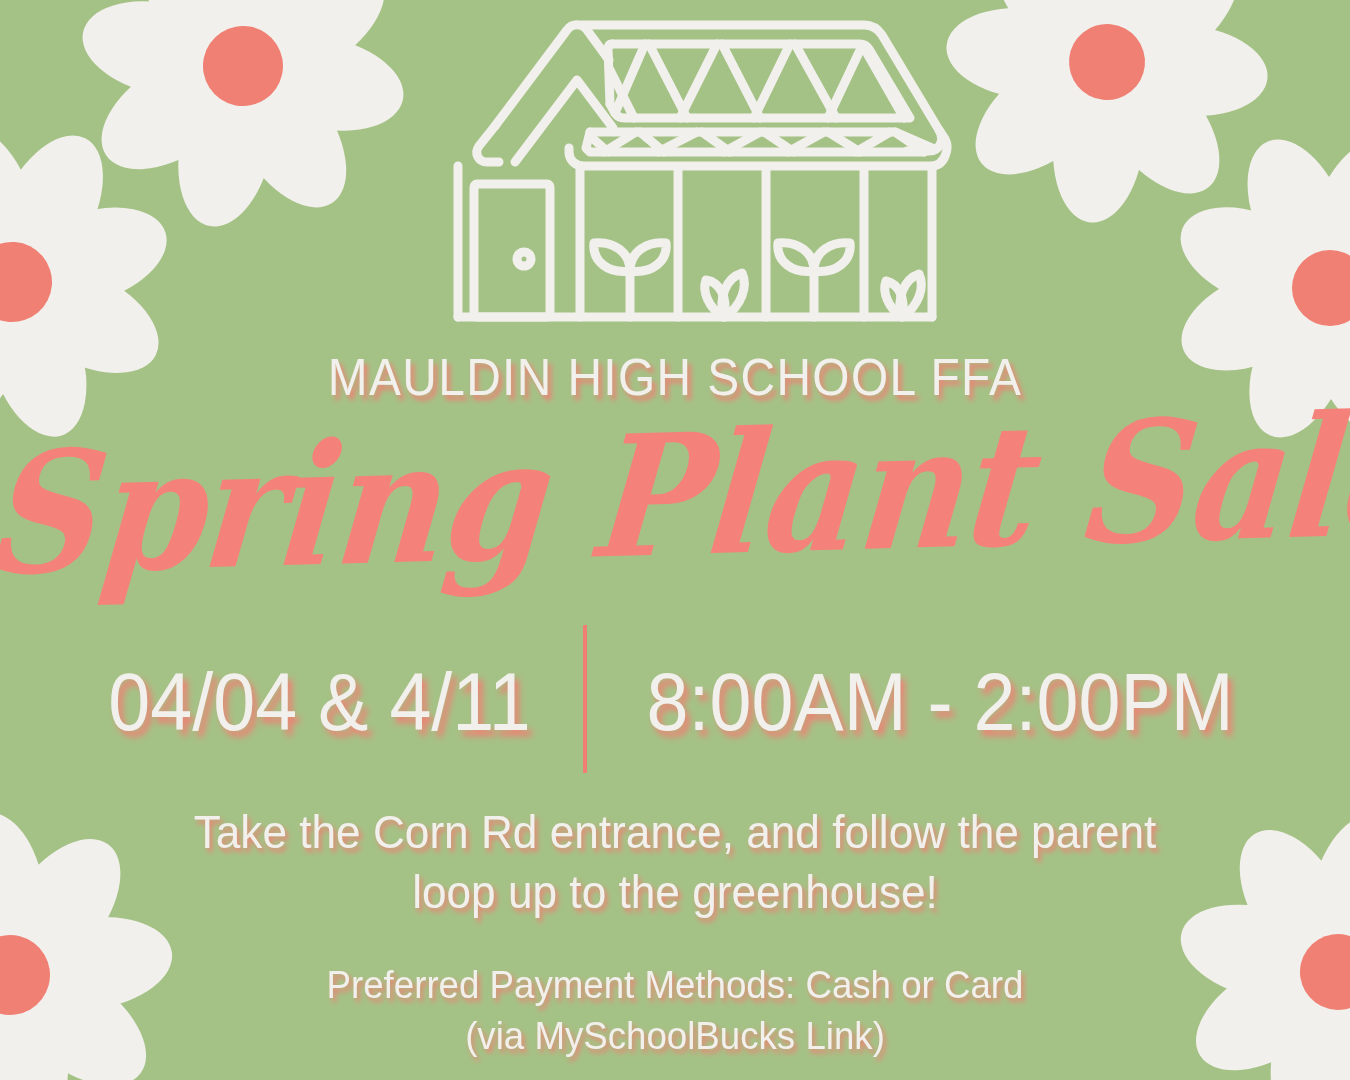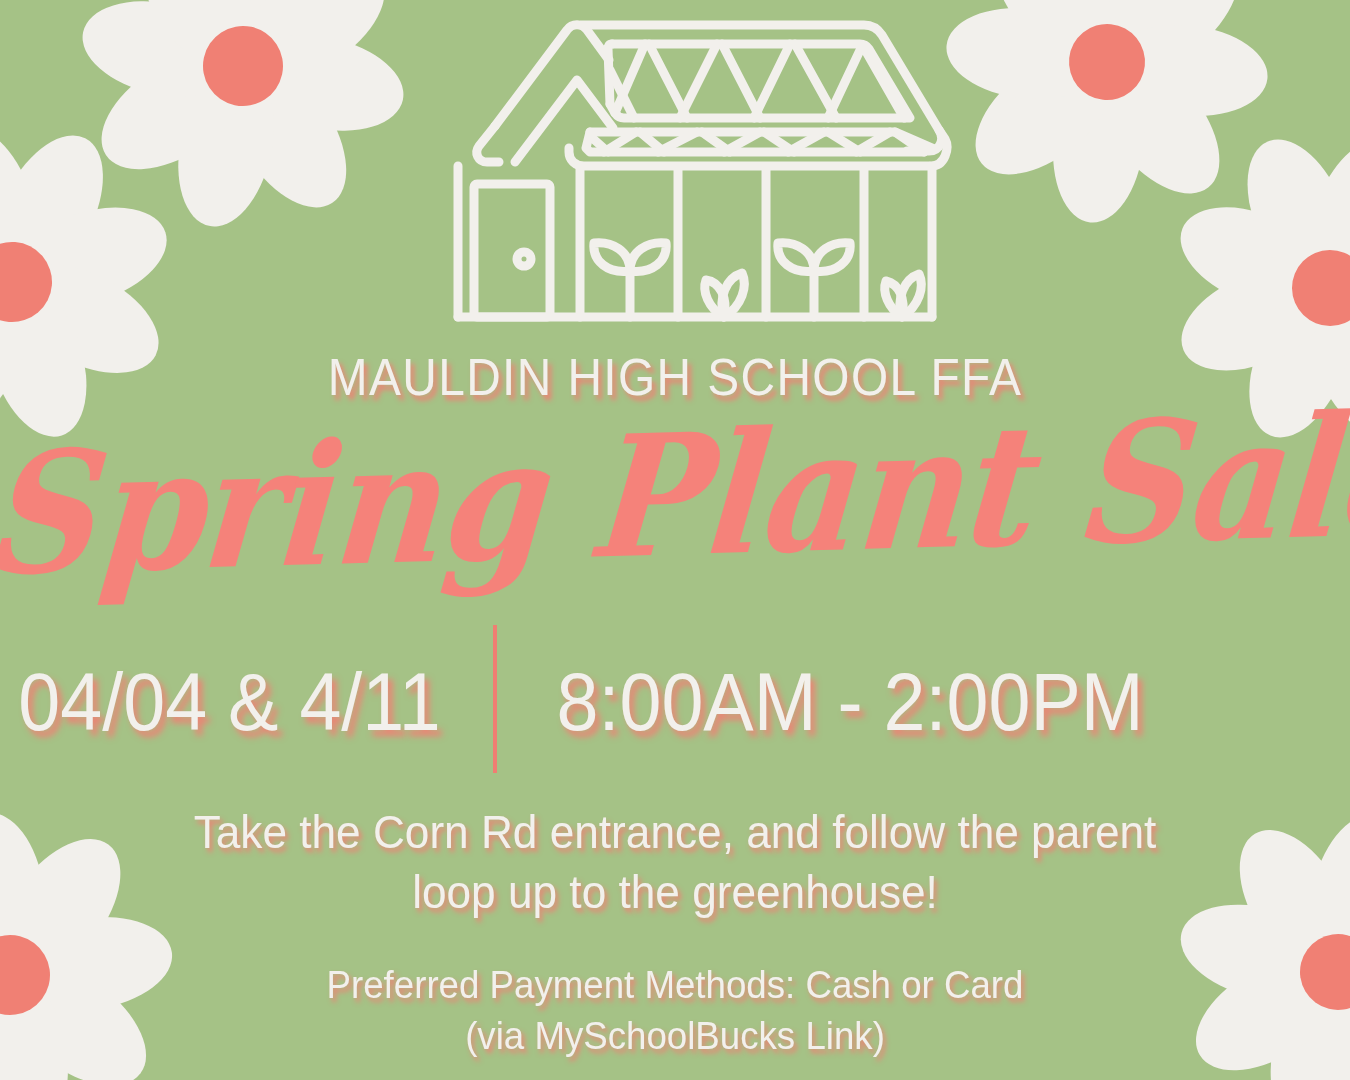--- a/index.html
+++ b/index.html
@@ -80,21 +80,21 @@
     transform-origin: center;
   }
 
   .datetime-row {
     position: absolute;
     top: 612px;
     left: 0;
     width: 1350px;
     display: flex;
     align-items: center;
-    justify-content: flex-start;
+    justify-content: center;
   }
   .dt-item {
     font-family: "Liberation Sans Narrow", "Liberation Sans", sans-serif;
     font-size: 82px;
     font-weight: 400;
     color: #f2f0ec;
     text-shadow: 5px 6px 7px rgba(240,128,116,0.95);
     white-space: nowrap;
     transform: scaleX(0.92);
     line-height: 1.0;

